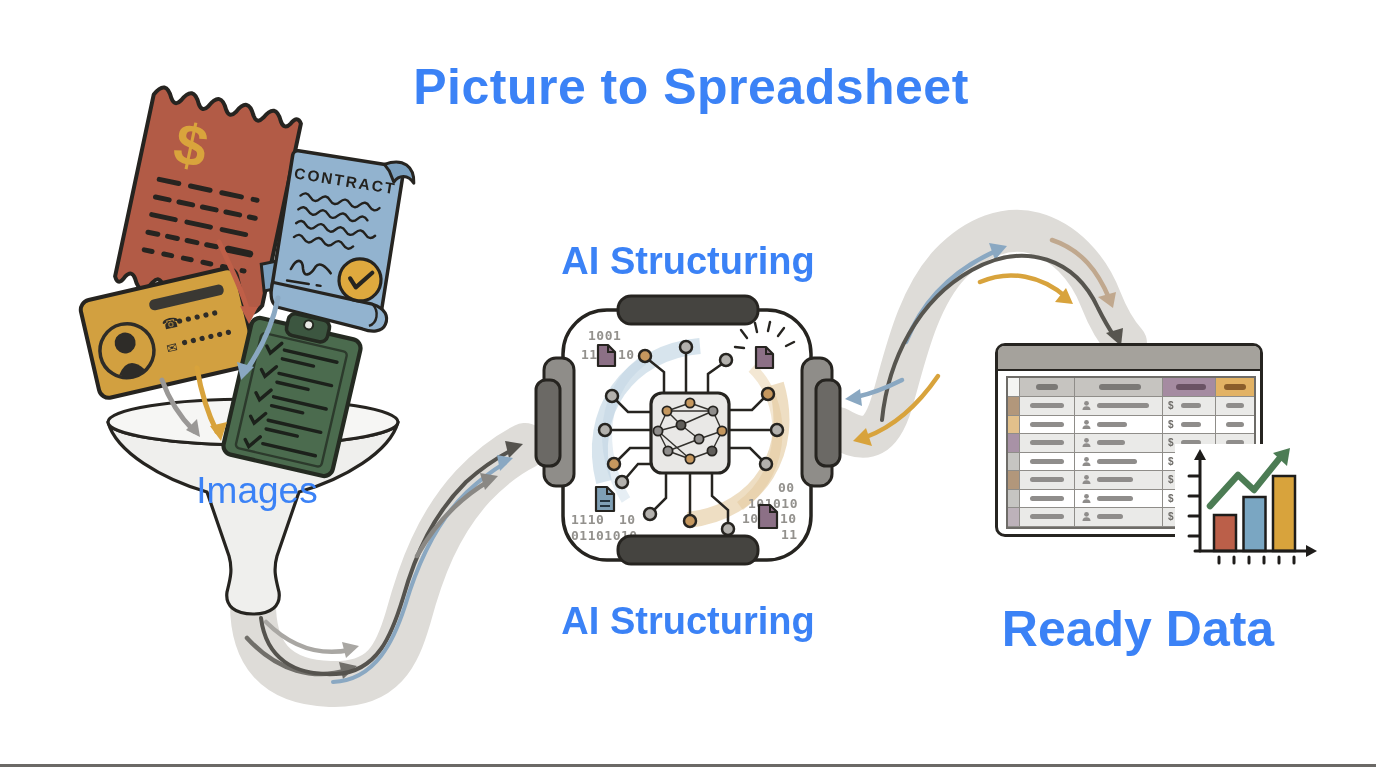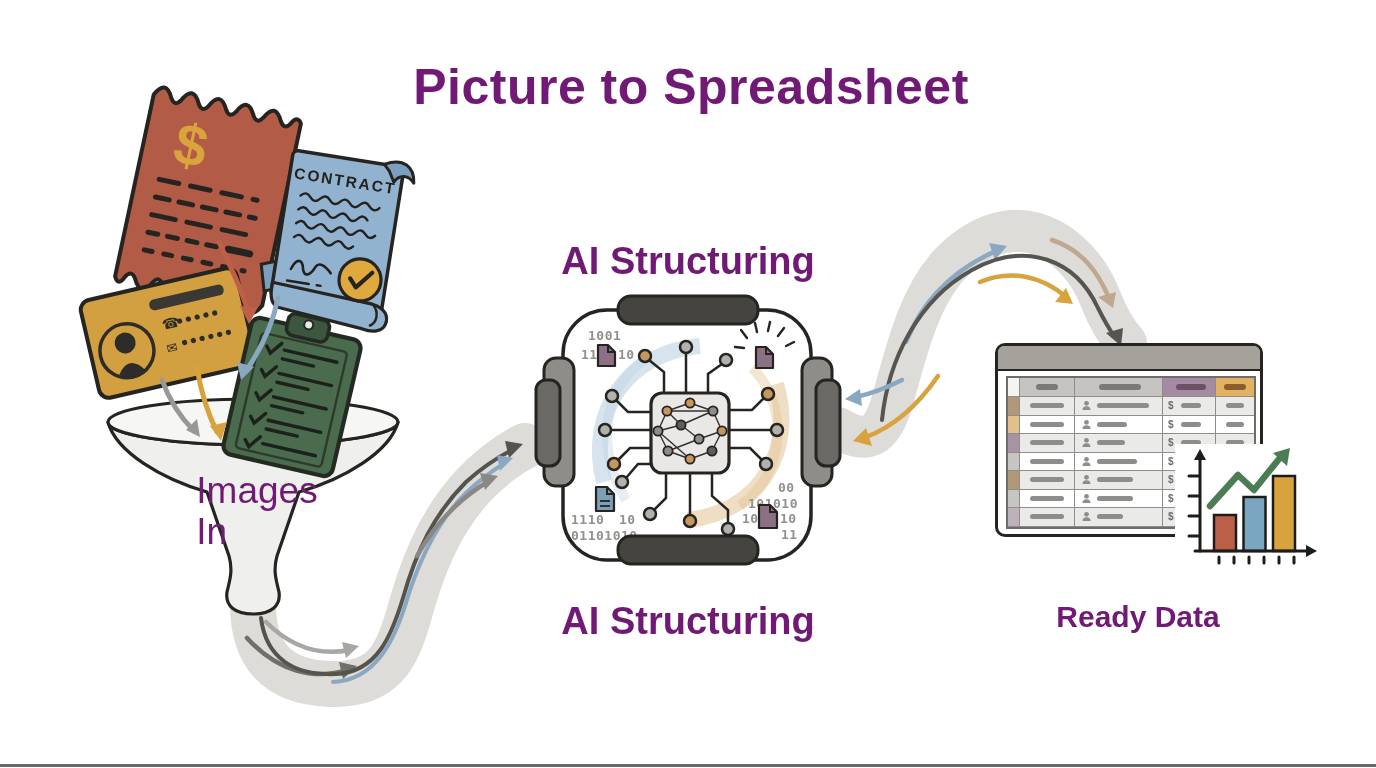--- a/index.html
+++ b/index.html
@@ -1,24 +1,24 @@
 <!DOCTYPE html>
 <html><head>
 <meta charset="utf-8">
 <style>
   html,body{margin:0;padding:0;background:#fff}
   #stage{position:relative;width:1376px;height:768px;background:#ffffff;overflow:hidden;
          font-family:"Liberation Sans","DejaVu Sans",sans-serif;color:#1d1b18}
   #scene{position:absolute;left:0;top:0}
-  .big-label{position:absolute;transform:translateX(-50%);font-weight:700;color:#701a75;
-             white-space:nowrap;text-align:left}
+  .big-label{position:absolute;transform:translateX(-50%);font-weight:700;color:#3b82f6;
+             white-space:nowrap;text-align:right}
   #title{left:691px;top:58px;font-size:50px;letter-spacing:.5px}
   #ai-label-top{left:688px;top:240px;font-size:38px}
   #ai-label-bottom{left:688px;top:600px;font-size:38px}
-  #ready-label{left:1138px;top:600px;font-size:30px}
+  #ready-label{left:1138px;top:600px;font-size:50px}
   #funnel-label{left:257px;top:470px;font-size:37px;line-height:41px;font-weight:400}
   
   #ss-window{position:absolute;left:995px;top:343px;width:268px;height:194px;background:#fff;
              border:3px solid #262420;border-radius:10px;box-sizing:border-box}
   #ss-titlebar{height:23px;background:#a5a29c;border-bottom:2.5px solid #262420;border-radius:6px 6px 0 0}
   #ss-table{position:absolute;left:8px;top:30px;width:250px;border:2px solid #6e6c68;box-sizing:border-box;background:#fff}
   .ss-row{display:flex;height:18.5px;background:#fff}
   .ss-row.alt{background:#eaeae8}
   .ss-row.header{height:19px}
   .ss-cell{box-sizing:border-box;border-right:1.5px solid #8f8d89;border-bottom:1.5px solid #8f8d89;
@@ -316,21 +316,20 @@
     <rect x="618" y="536" width="140" height="28" rx="13" fill="#454440" stroke="#262420" stroke-width="3"></rect>
   </g>
 </svg>
 
 <div id="title" class="big-label">Picture to Spreadsheet</div>
 <div id="ai-label-top" class="big-label">AI Structuring</div>
 <div id="ai-label-bottom" class="big-label">AI Structuring</div>
 <div id="ready-label" class="big-label">Ready Data</div>
 <div id="funnel-label" class="big-label">
   <div>Images</div>
-  <div>In</div>
 </div>
 
 <div id="ss-window">
   <div id="ss-titlebar"></div>
   <div id="ss-table">
     <div class="ss-row header">
       <div class="ss-cell label-cell"></div>
       <div class="ss-cell c1">
             <span class="dash" style="width:22px"></span>
           </div>

